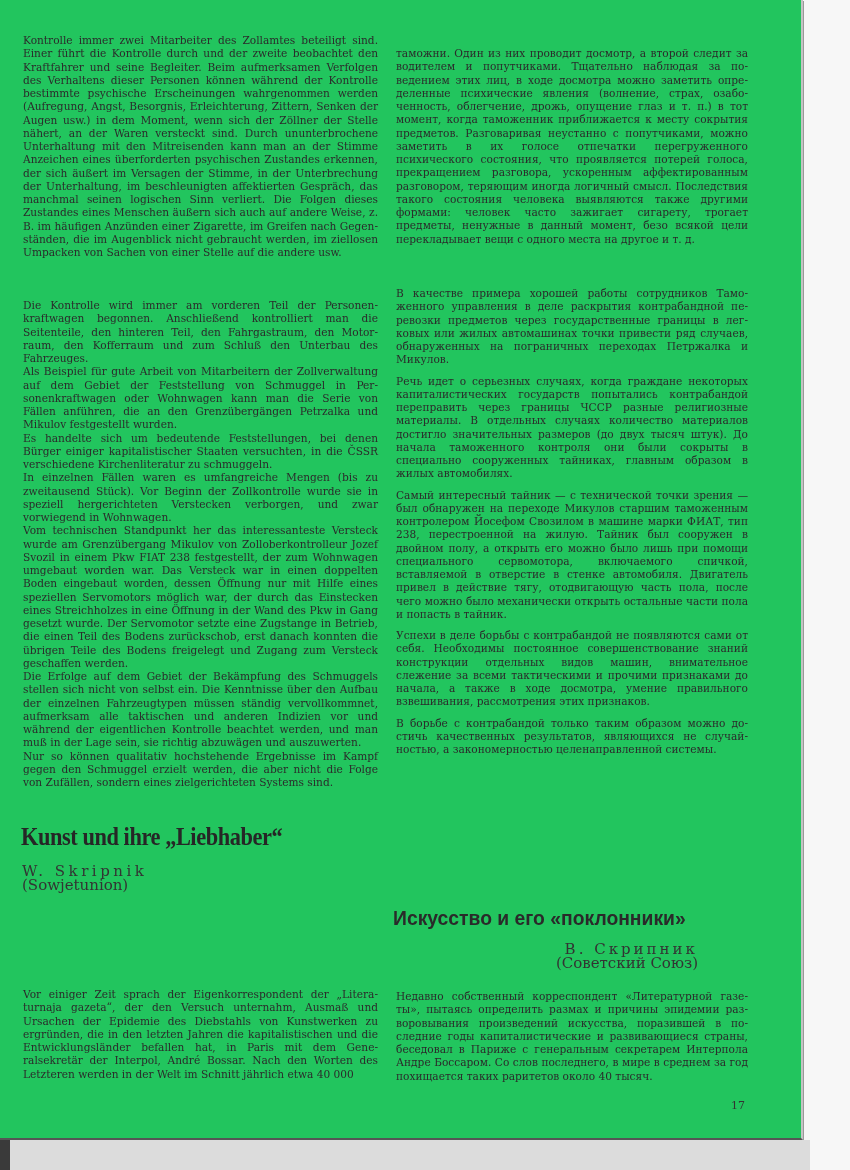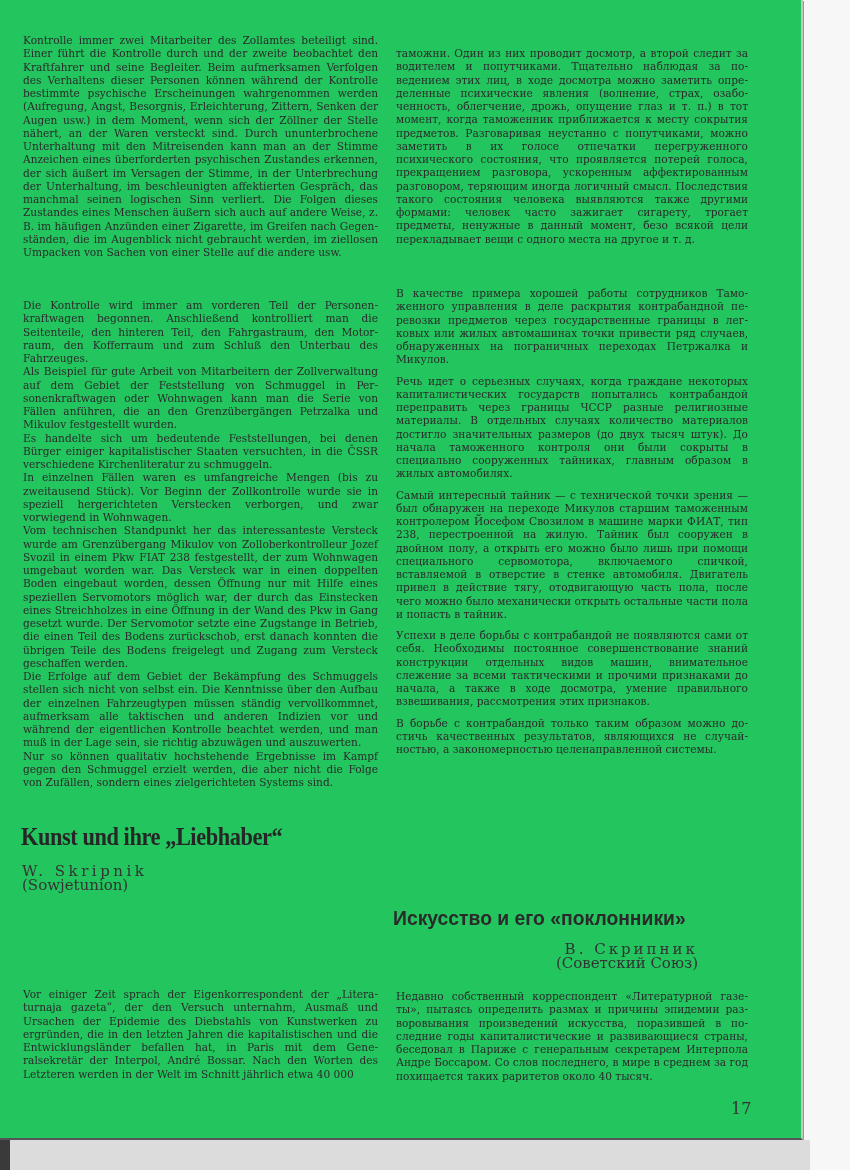--- a/index.html
+++ b/index.html
@@ -49,21 +49,21 @@
     transform: scaleX(0.92); transform-origin: left top;
   }
   .author-ru {
     position: absolute; right: 103px; top: 942px; text-align: right;
     font-size: 15px; line-height: 14px; color: #333;
   }
   .author-ru .name { letter-spacing: 3px; }
   .de-intro { top: 988px; }
   .ru-intro { top: 990px; }
   .page-number {
-    position: absolute; left: 731px; top: 1099px; font-size: 16px; color: #333;
+    position: absolute; left: 731px; top: 1099px; font-size: 11px; color: #333;
   }
 </style>
 </head>
 <body>
 
 <div class="page">
 
   <div class="col de de-block1">
     <p>Kontrolle immer zwei Mitarbeiter des Zollamtes beteiligt sind. Einer führt die Kontrolle durch und der zweite beobachtet den Kraftfahrer und seine Begleiter. Beim aufmerksamen Verfolgen des Verhaltens dieser Personen können während der Kontrolle bestimmte psychische Erscheinungen wahr­genommen werden (Aufregung, Angst, Besorgnis, Erleichte­rung, Zittern, Senken der Augen usw.) in dem Moment, wenn sich der Zöllner der Stelle nähert, an der Waren versteckt sind. Durch ununterbrochene Unterhaltung mit den Mitrei­senden kann man an der Stimme Anzeichen eines überfor­derten psychischen Zustandes erkennen, der sich äußert im Versagen der Stimme, in der Unterbrechung der Unterhal­tung, im beschleunigten affektierten Gespräch, das manchmal seinen logischen Sinn verliert. Die Folgen dieses Zustandes eines Menschen äußern sich auch auf andere Weise, z. B. im häufigen Anzünden einer Zigarette, im Greifen nach Gegen­ständen, die im Augenblick nicht gebraucht werden, im ziel­losen Umpacken von Sachen von einer Stelle auf die andere usw.</p>
   </div>

